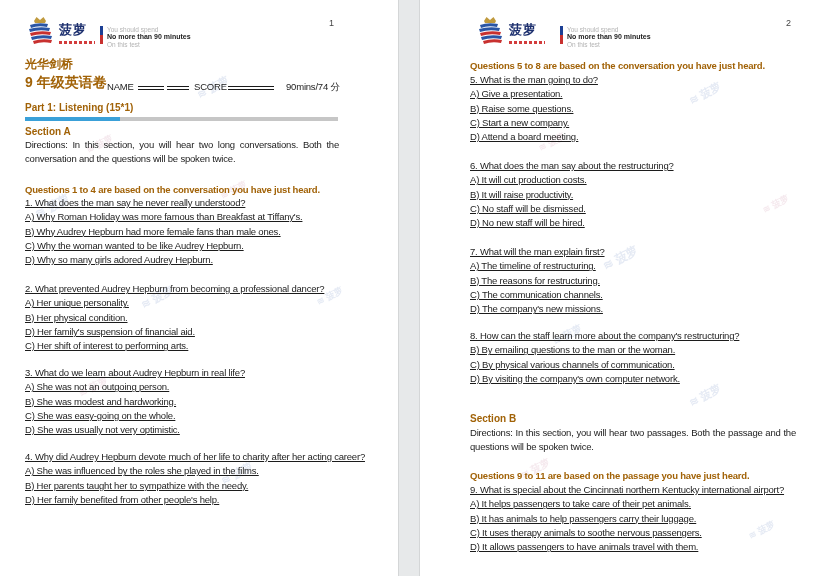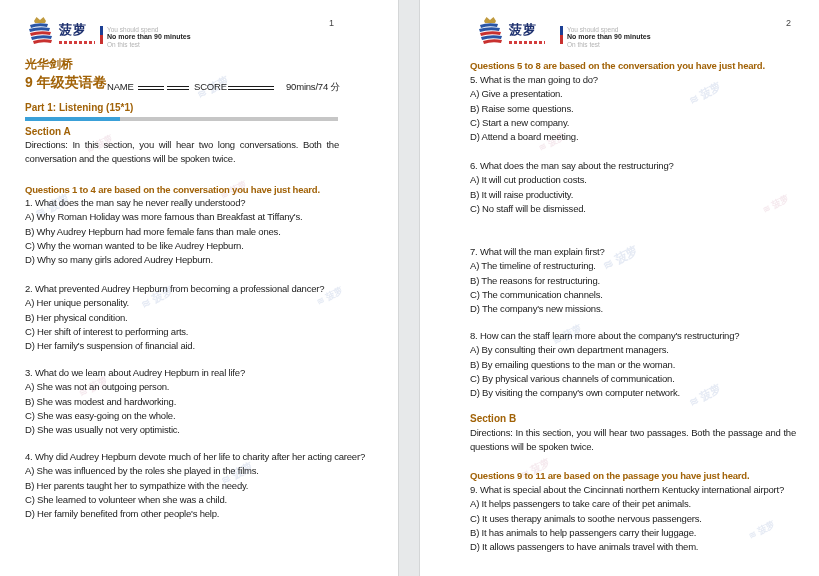--- a/index.html
+++ b/index.html
@@ -9,21 +9,21 @@
   .page { position:absolute; top:0; height:576px; background:#fff; }
   #page1 { left:0; width:398px; }
   #page2 { left:420px; width:399px; }
   #gutter { position:absolute; left:398px; top:0; width:22px; height:576px;
             background:#e7e9ea; border-left:1px solid #d4d6d7; border-right:1px solid #d4d6d7; }
   .abs { position:absolute; }
   .txt { font-size:9.5px; letter-spacing:-0.2px; line-height:14.3px; color:#1c1c1c; }
   .bold { font-weight:bold; color:#a16207; }
   .nowrap { white-space:nowrap; }
   .justify { text-align:justify; }
-  .qblock div { font-size:9.5px; letter-spacing:-0.2px; line-height:14.3px; white-space:nowrap; color:#1c1c1c; }
+  .qblock div { font-size:9.5px; letter-spacing:-0.2px; line-height:14.3px; white-space:nowrap; color:#1c1c1c;text-decoration:underline; }
   .pageno { position:absolute; font-size:9px; color:#444; }
 
   
   .logo { display:flex; align-items:flex-start; gap:5px; }
   .logo-text { font-size:13px; font-weight:bold; color:#1c2f6e; letter-spacing:1px; margin-top:5px; }
   .logo-tagline { margin-top:2px; width:36px; height:3px;
                   background:repeating-linear-gradient(90deg,#d23c3c 0 3px, rgba(0,0,0,0) 3px 5px); }
 
   
   .timenote { display:flex; gap:4px; }
@@ -108,37 +108,36 @@
       <div>A) Why Roman Holiday was more famous than Breakfast at Tiffany's.</div>
       <div>B) Why Audrey Hepburn had more female fans than male ones.</div>
       <div>C) Why the woman wanted to be like Audrey Hepburn.</div>
       <div>D) Why so many girls adored Audrey Hepburn.</div>
     </div>
 
     <div class="abs qblock" style="left:25px;top:282px">
       <div>2. What prevented Audrey Hepburn from becoming a professional dancer?</div>
       <div>A) Her unique personality.</div>
       <div>B) Her physical condition.</div>
+      <div>D) Her family's suspension of financial aid.</div>
       <div>C) Her shift of interest to performing arts.</div>
-      <div>D) Her family's suspension of financial aid.</div>
     </div>
 
     <div class="abs qblock" style="left:25px;top:366px">
       <div>3. What do we learn about Audrey Hepburn in real life?</div>
       <div>A) She was not an outgoing person.</div>
       <div>B) She was modest and hardworking.</div>
       <div>C) She was easy-going on the whole.</div>
       <div>D) She was usually not very optimistic.</div>
     </div>
 
     <div class="abs qblock" style="left:25px;top:450px">
       <div>4. Why did Audrey Hepburn devote much of her life to charity after her acting career?</div>
       <div>A) She was influenced by the roles she played in the films.</div>
       <div>B) Her parents taught her to sympathize with the needy.</div>
-      <div>C) She learned to volunteer when she was a child.</div>
       <div>D) Her family benefited from other people's help.</div>
     </div>
   </div>
 
   <div id="gutter"></div>
 
   <div class="page" id="page2">
 
     <span class="wm" style="left:268px;top:86px;font-size:11px">≋ 菠萝</span>
     <span class="wm wm-pink" style="left:118px;top:136px;font-size:9px">≋ 菠萝</span>
@@ -183,45 +182,45 @@
       <div>B) Raise some questions.</div>
       <div>C) Start a new company.</div>
       <div>D) Attend a board meeting.</div>
     </div>
 
     <div class="abs qblock" style="left:50px;top:159px">
       <div>6. What does the man say about the restructuring?</div>
       <div>A) It will cut production costs.</div>
       <div>B) It will raise productivity.</div>
       <div>C) No staff will be dismissed.</div>
+      <div>D) No new staff will be hired.</div>
     </div>
 
     <div class="abs qblock" style="left:50px;top:245px">
       <div>7. What will the man explain first?</div>
       <div>A) The timeline of restructuring.</div>
       <div>B) The reasons for restructuring.</div>
       <div>C) The communication channels.</div>
       <div>D) The company's new missions.</div>
     </div>
 
     <div class="abs qblock" style="left:50px;top:329px">
       <div>8. How can the staff learn more about the company's restructuring?</div>
-      <div>A) By consulting their own department managers.</div>
       <div>B) By emailing questions to the man or the woman.</div>
       <div>C) By physical various channels of communication.</div>
       <div>D) By visiting the company's own computer network.</div>
     </div>
 
     <div class="abs bold nowrap" style="left:50px;top:413px;font-size:10px">Section B</div>
     <div class="abs txt justify" style="left:50px;top:426px;width:326px">Directions: In this section, you will hear two passages. Both the passage and the questions will be spoken twice.</div>
 
     <div class="abs bold txt nowrap" style="left:50px;top:469px">Questions 9 to 11 are based on the passage you have just heard.</div>
 
     <div class="abs qblock" style="left:50px;top:483px">
       <div>9. What is special about the Cincinnati northern Kentucky international airport?</div>
       <div>A) It helps passengers to take care of their pet animals.</div>
+      <div>B) It has animals to help passengers carry their luggage.</div>
       <div>C) It uses therapy animals to soothe nervous passengers.</div>
-      <div>B) It has animals to help passengers carry their luggage.</div>
       <div>D) It allows passengers to have animals travel with them.</div>
     </div>
   </div>
 
 </div>
 
 </body></html>

